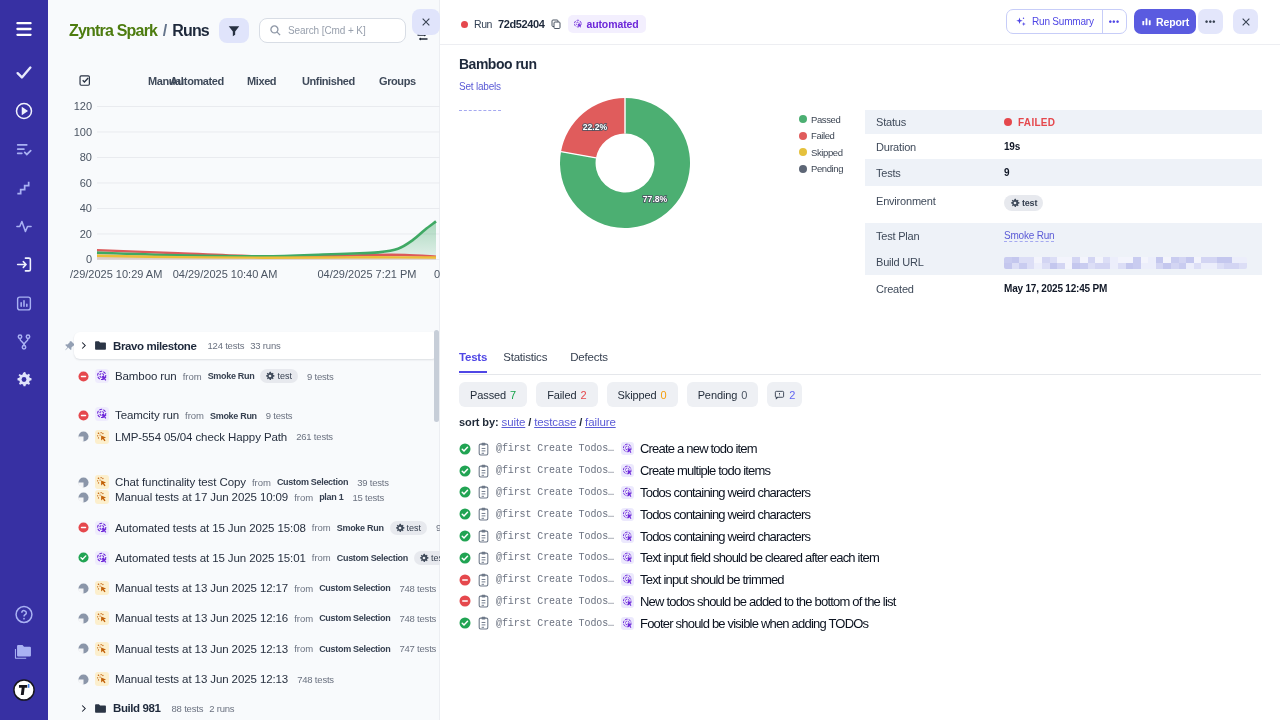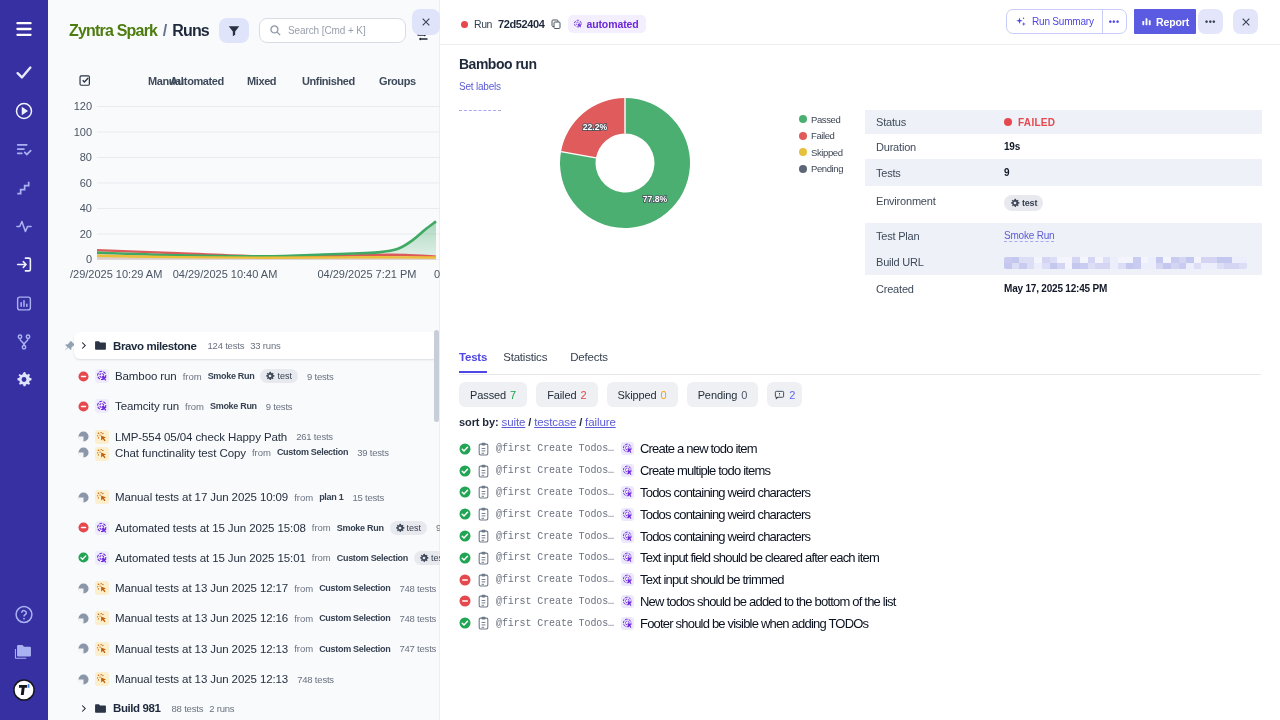--- a/index.html
+++ b/index.html
@@ -30,21 +30,21 @@
 
 #rightpanel { left:440px; top:0; width:840px; height:720px; background:#fff; }
 #topbar { left:0; top:0; width:840px; height:45px; border-bottom:1px solid #edeef2; }
 #runlabel { left:21px; top:15px; font-size:10.5px; color:#334155; display:flex; align-items:center; gap:6px; letter-spacing:-0.4px;}
 #runlabel b { color:#1e293b; font-size:11px;}
 .reddot { width:7px; height:7px; border-radius:50%; background:#e5484d; display:inline-block;}
 #autochip { background:#f3effe; color:#6d28d9; font-weight:bold; font-size:10.5px; border-radius:5px; padding:3px 7px 3px 5px; display:inline-flex; align-items:center; gap:3px; letter-spacing:-0.1px;}
 #runsummary { left:566px; top:9px; height:25px; border:1px solid #c7cdf8; border-radius:7px; background:#fff; display:flex; align-items:center; color:#4f46e5; font-size:10px; letter-spacing:-0.2px;}
 #runsummary .seg1 { padding:0 8px; display:flex; align-items:center; gap:5px; border-right:1px solid #c7cdf8; height:100%; }
 #runsummary .seg2 { padding:0 6px; color:#4f46e5; font-weight:bold; font-size:9px; letter-spacing:0.5px;}
-#reportbtn { left:694px; top:9px; height:25px; background:#5a5be0; color:#fff; border-radius:1px; font-size:10.5px; font-weight:bold; display:flex; align-items:center; gap:4px; padding:0 7px; letter-spacing:-0.1px;}
+#reportbtn { left:694px; top:9px; height:25px; background:#5a5be0; color:#fff; border-radius:7px; font-size:10.5px; font-weight:bold; display:flex; align-items:center; gap:4px; padding:0 7px; letter-spacing:-0.1px;}
 #dots-btn { left:758px; top:9px; width:25px; height:25px; background:#e3e6fb; border-radius:7px; color:#374151; display:flex; align-items:center; justify-content:center; font-weight:bold; font-size:9px; letter-spacing:0.5px;}
 #close-btn { left:793px; top:9px; width:25px; height:25px; background:#e3e6fb; border-radius:7px; display:flex; align-items:center; justify-content:center; }
 #bamboo { left:19px; top:56px; font-size:14px; font-weight:bold; color:#1e293b; letter-spacing:-0.5px;}
 #setlabels { left:19px; top:81px; font-size:10px; color:#5b5bd6; border-bottom:1px dashed #a5a9f0; padding-bottom:18px; letter-spacing:-0.2px;}
 
 #donut { left:120px; top:98px; }
 #legend { left:359px; top:111px; font-size:9.5px; color:#3d4654; letter-spacing:-0.4px;}
 #legend div { display:flex; align-items:center; gap:4px; height:16.5px; }
 .ldot { width:8px; height:8px; border-radius:50%; display:inline-block; flex:none;}
 
@@ -219,21 +219,21 @@
         </svg>
         <span class="rowtitle">Bamboo run</span>
         <span class="from">from</span>
         <span class="fromb">Smoke Run</span>
         <span class="envchip"><svg width="10" height="10" viewBox="0 0 24 24" fill="#3f4a5a" style="flex:none">
             <path d="M12 1.5l2 .3.7 2.6 1.9.8 2.3-1.3 1.6 1.6-1.3 2.3.8 1.9 2.6.7v2.6l-2.6.7-.8 1.9 1.3 2.3-1.6 1.6-2.3-1.3-1.9.8-.7 2.6h-2.6l-.7-2.6-1.9-.8-2.3 1.3-1.6-1.6 1.3-2.3-.8-1.9-2.6-.7v-2.6l2.6-.7.8-1.9L4.2 6l1.6-1.6 2.3 1.3 1.9-.8.7-2.6 1.3-.3z"></path>
             <circle cx="12" cy="12" r="3.2" fill="#e7e9ee"></circle>
           </svg>test</span>
         <span class="ntests" style="margin-left:3px">9 tests</span>
       </div>
-      <div class="abs" style="left:30px;top:61.3px;width:362px;height:30px;display:flex;align-items:center;gap:6px;white-space:nowrap;overflow:hidden;">
+      <div class="abs" style="left:30px;top:61.3px;width:362px;height:30px;display:flex;align-items:flex-end;gap:6px;white-space:nowrap;overflow:hidden;">
         <svg width="11" height="11" viewBox="0 0 24 24" style="flex:none">
           <circle cx="12" cy="12" r="11" fill="#e5484d"></circle>
           <rect x="6" y="10.4" width="12" height="3.2" rx="1.6" fill="#fff"></rect>
         </svg>
         <svg width="14" height="14" viewBox="0 0 24 24" style="flex:none">
           <rect width="24" height="24" rx="6" fill="#efecfd"></rect>
           <g stroke="#6d28d9" fill="none" stroke-width="1.8">
             <circle cx="11.5" cy="11" r="7" stroke-dasharray="5 2"></circle>
             <circle cx="11.5" cy="11" r="3.4" stroke-dasharray="3.5 1.6"></circle>
           </g>
@@ -258,21 +258,21 @@
             <circle cx="10.5" cy="4.5" r="1.2"></circle>
             <circle cx="4.5" cy="10" r="1.2"></circle>
             <circle cx="8.7" cy="8.7" r="1.1"></circle>
             <circle cx="13.5" cy="6" r="1.1"></circle>
             <circle cx="6" cy="13.5" r="1.1"></circle>
           </g>
         </svg>
         <span class="rowtitle">LMP-554 05/04 check Happy Path</span>
         <span class="ntests" style="margin-left:3px">261 tests</span>
       </div>
-      <div class="abs" style="left:30px;top:117px;width:362px;height:30px;display:flex;align-items:flex-start;gap:6px;white-space:nowrap;overflow:hidden;">
+      <div class="abs" style="left:30px;top:137px;width:362px;height:30px;display:flex;align-items:center;gap:6px;white-space:nowrap;overflow:hidden;">
         <svg width="11" height="11" viewBox="0 0 24 24" style="flex:none">
           <circle cx="12" cy="12" r="11" fill="#8b96a9"></circle>
           <path d="M12 12L12 23.5A11.5 11.5 0 0 1 .5 12Z" fill="#fff" opacity=".9"></path>
           <circle cx="12" cy="12" r="11" fill="none"></circle>
         </svg>
         <svg width="14" height="14" viewBox="0 0 24 24" style="flex:none">
           <rect width="24" height="24" rx="5" fill="#fcefcd"></rect>
           <g fill="#c2620a">
             <path d="M10.5 9.5l8.5 3.2-3.6 1.4 2.7 3.7-2 1.5-2.7-3.7-2.9 2.4z"></path>
             <circle cx="6" cy="5.5" r="1.4"></circle>

